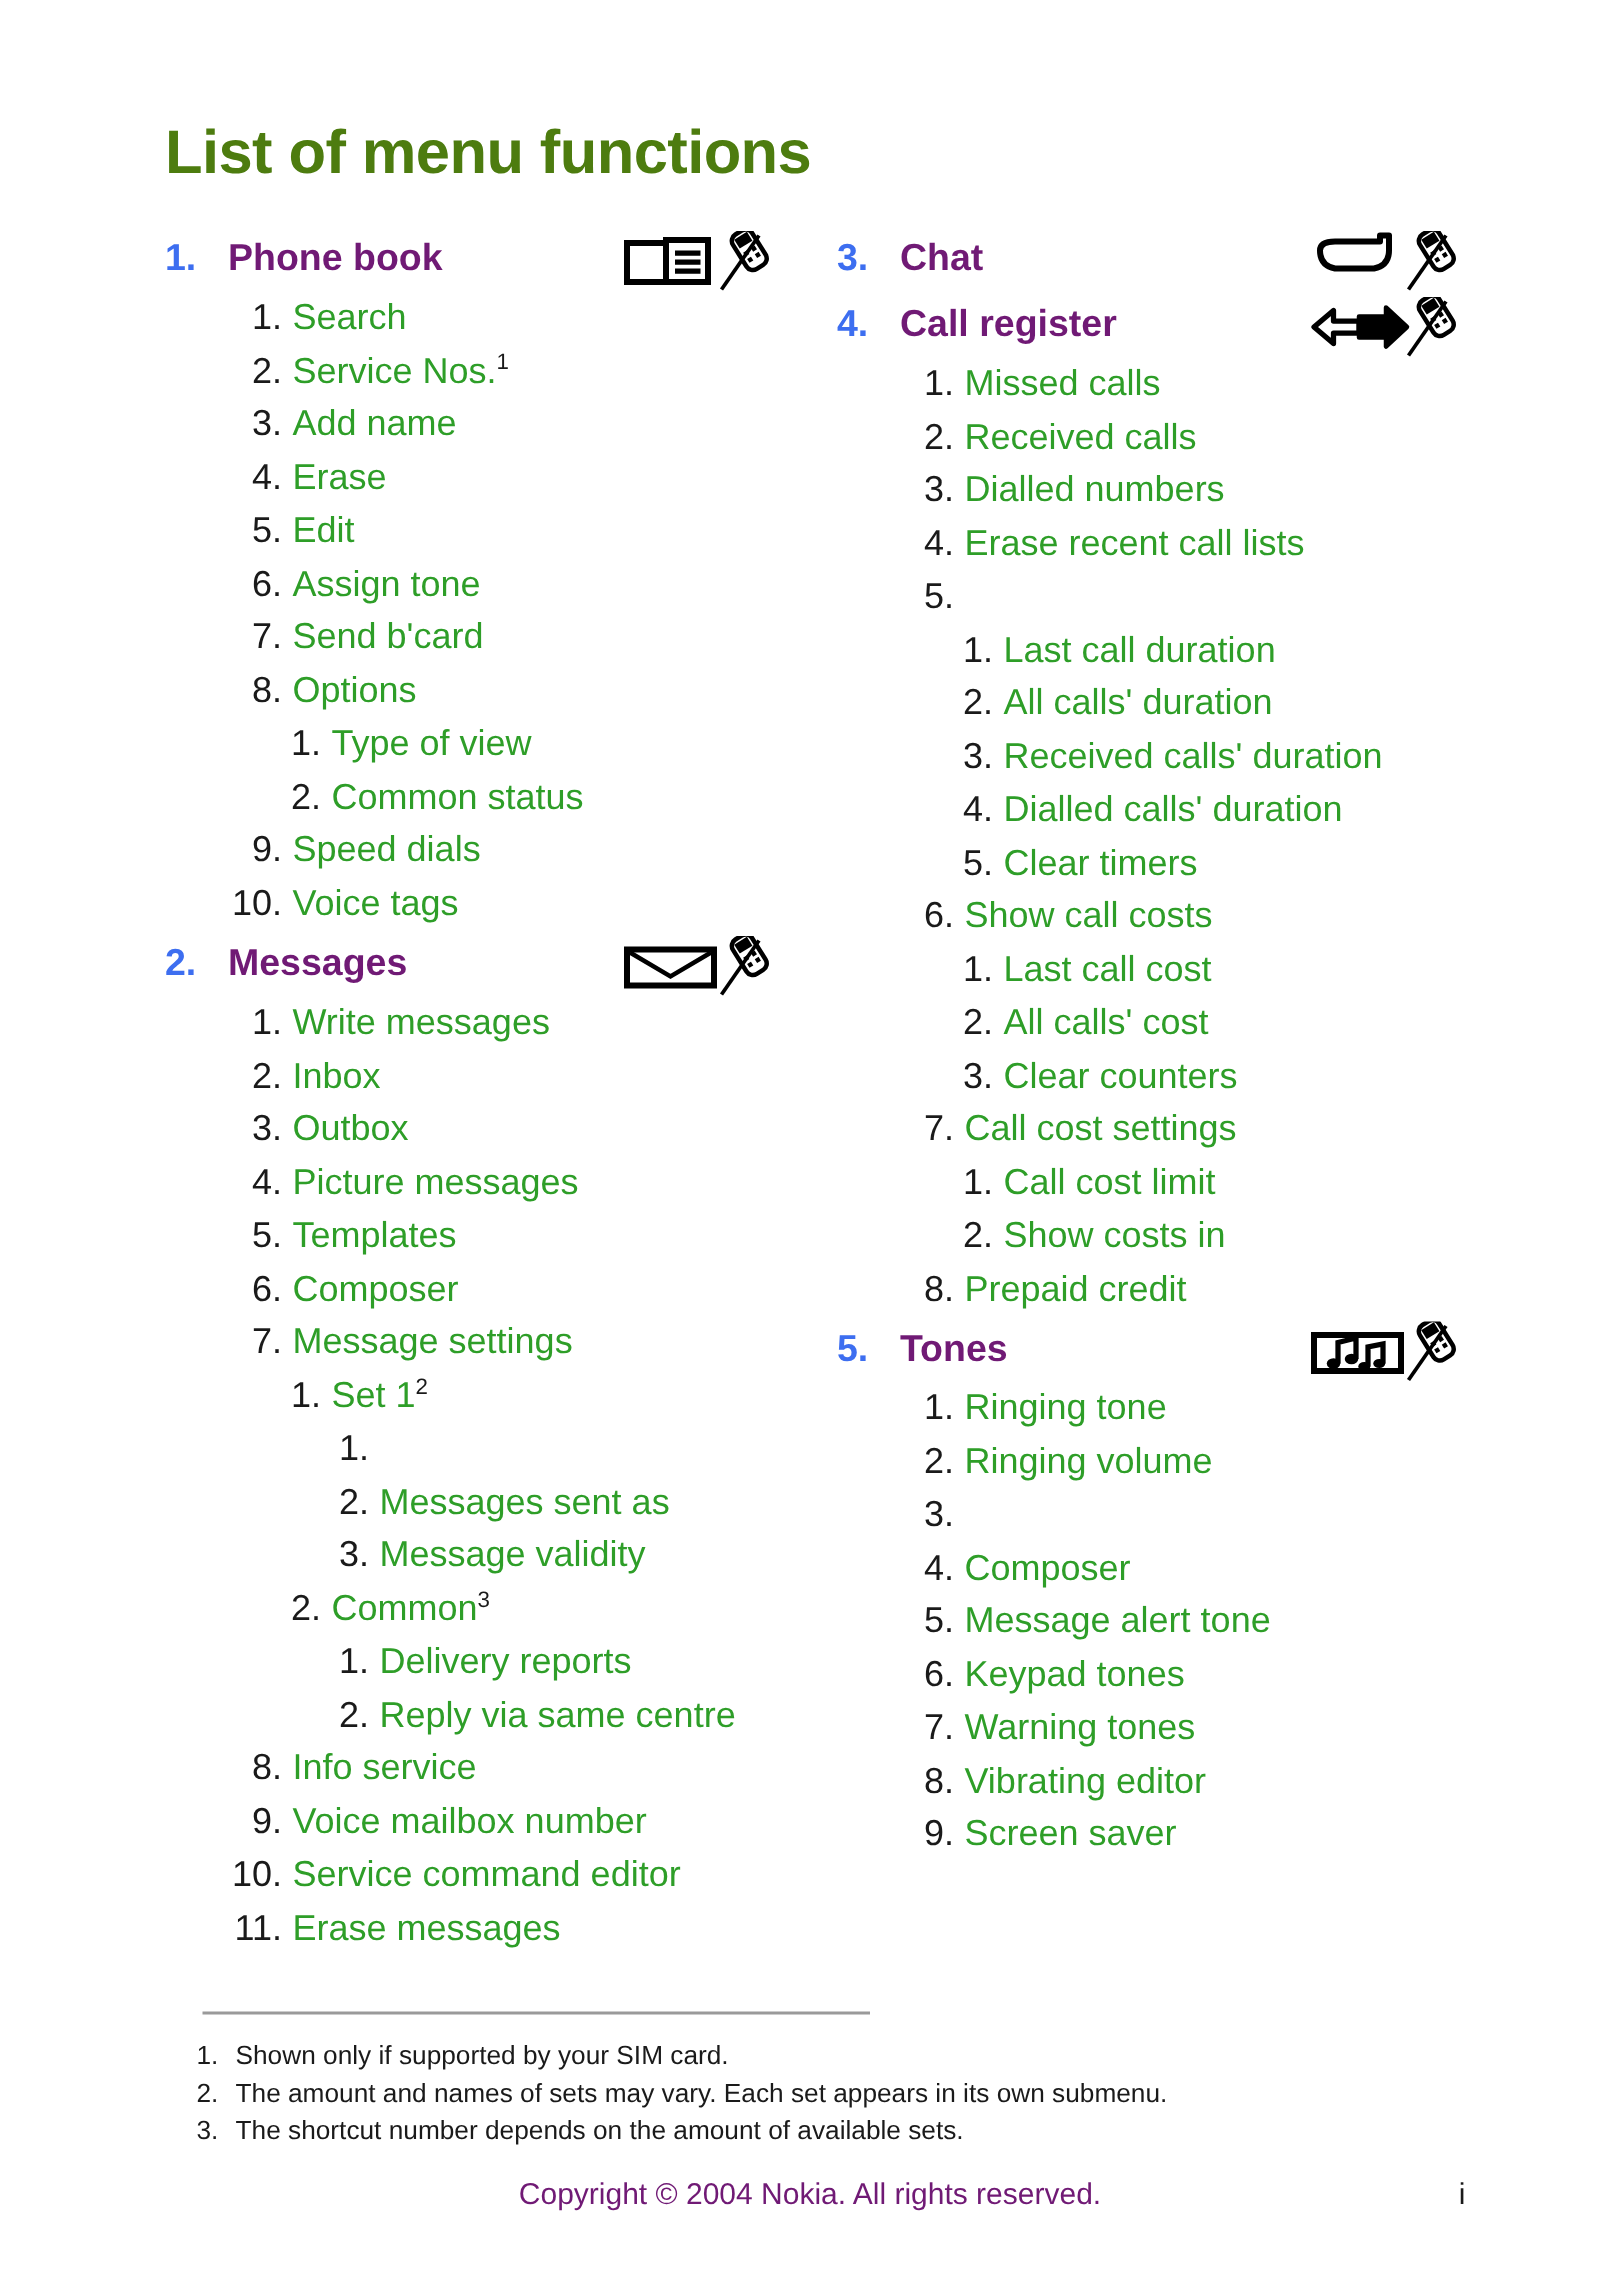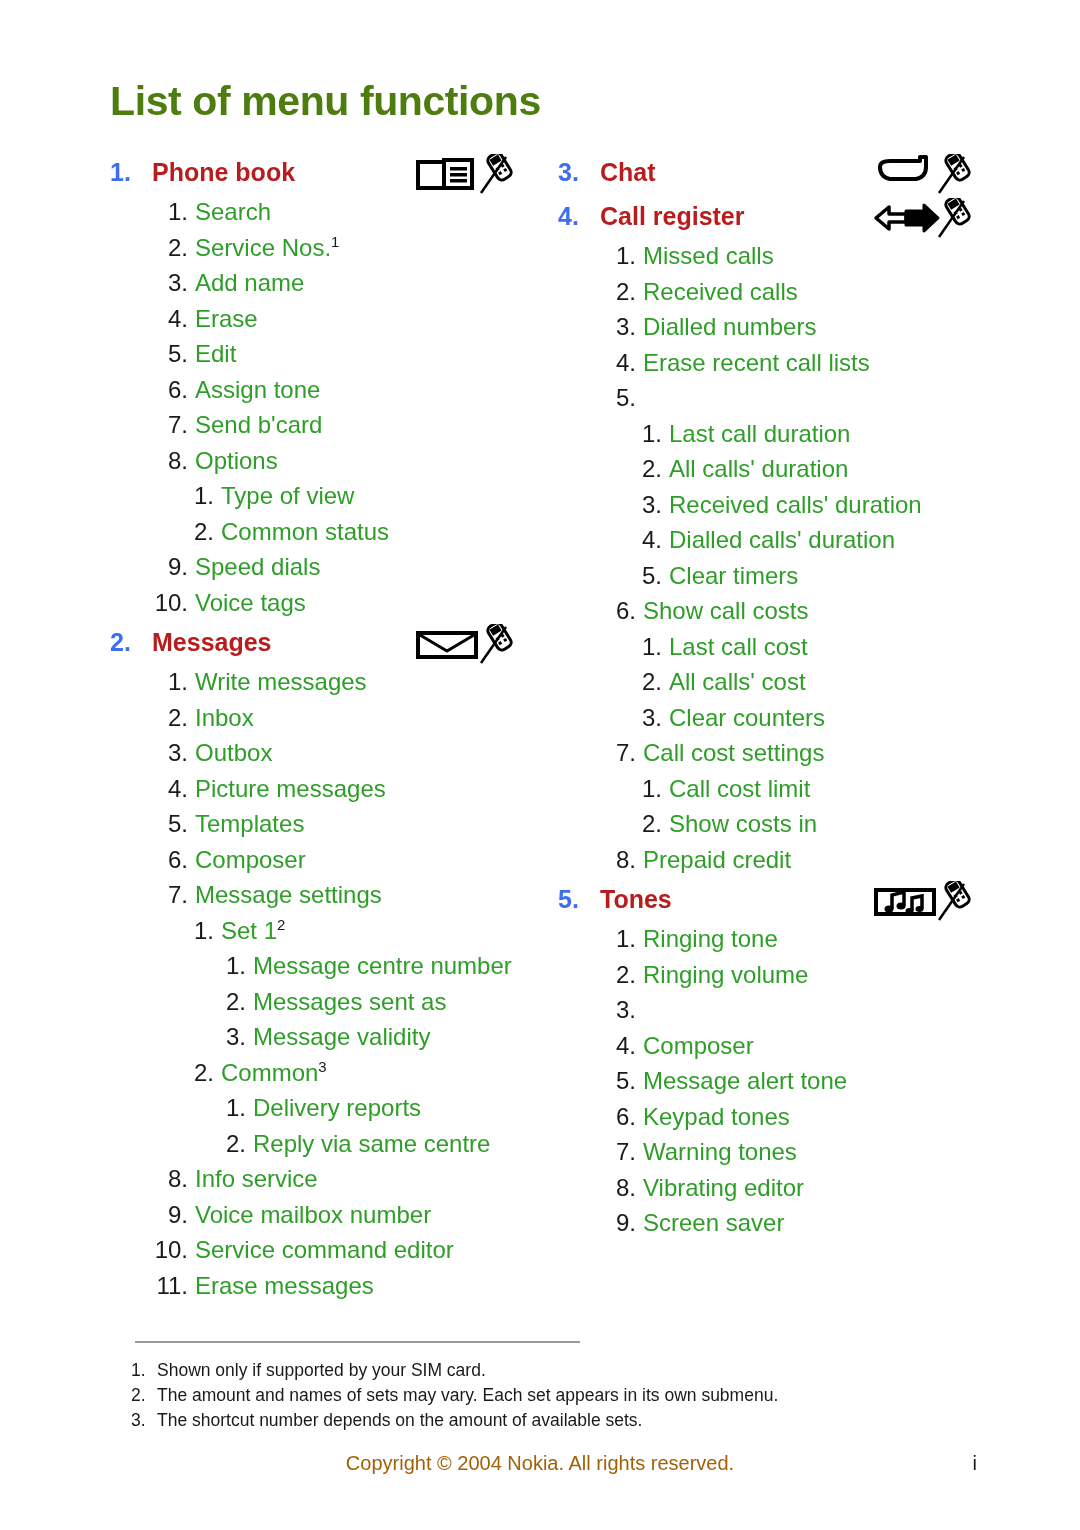--- a/index.html
+++ b/index.html
@@ -54,21 +54,21 @@
     font-weight: bold;
     line-height: 44px;
     white-space: nowrap;
   }
   .sec-num {
     color: #3d6ef0;
     width: 42px;
     flex: 0 0 42px;
     text-align: left;
   }
-  .sec-label { color: #b91c1c; }
+  .sec-label { color: #701a75; }
 
   
   .li {
     display: flex;
     align-items: baseline;
     font-size: 24px;
     line-height: 35.5px;
     white-space: nowrap;
   }
   .li .n {
@@ -141,21 +141,21 @@
     width: 1080px;
     height: 30px;
   }
   .copyright {
     position: absolute;
     left: 0;
     top: 0;
     width: 1080px;
     text-align: center;
     font-size: 20px;
-    color: #a16207;
+    color: #701a75;
     white-space: nowrap;
   }
   .page-number {
     position: absolute;
     right: 103px;
     top: 0;
     font-size: 20px;
     color: #1a1a1a;
   }
 </style>
@@ -286,21 +286,20 @@
         <div class="li lvl1">
           <span class="n">7.</span>
           <span class="t">Message settings</span>
         </div>
         <div class="li lvl2">
           <span class="n">1.</span>
           <span class="t">Set 1<sup>2</sup></span>
         </div>
         <div class="li lvl3">
           <span class="n">1.</span>
-          <span class="t">Message centre number</span>
         </div>
         <div class="li lvl3">
           <span class="n">2.</span>
           <span class="t">Messages sent as</span>
         </div>
         <div class="li lvl3">
           <span class="n">3.</span>
           <span class="t">Message validity</span>
         </div>
         <div class="li lvl2">

